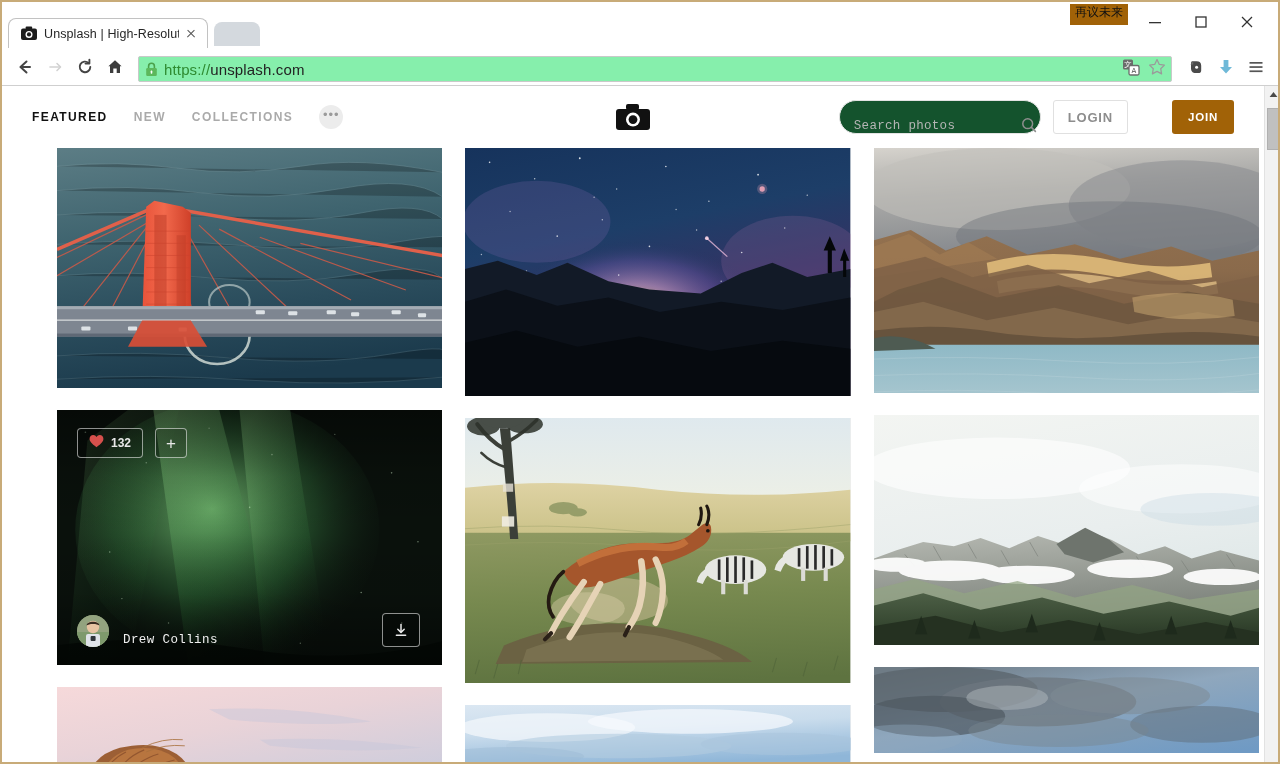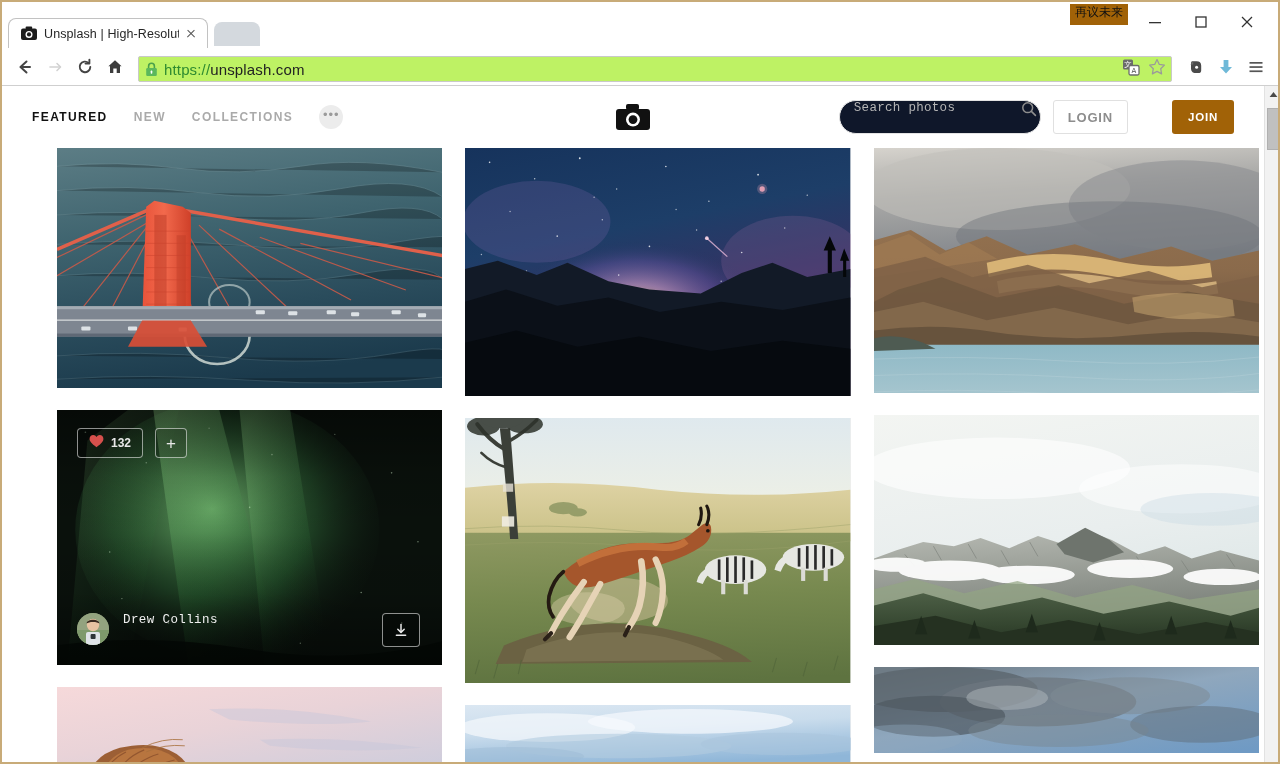--- a/index.html
+++ b/index.html
@@ -127,21 +127,21 @@
     cursor: pointer;
     flex: 0 0 30px;
   }
   .navbtn.disabled { opacity: .38; cursor: default; }
   .navbtn svg { display: block; }
 
   .omnibox {
     flex: 1;
     height: 26px;
     margin: 5px 6px 0 8px;
-    background: #bef264;
+    background: #86efac;
     border: 1px solid #c9c9c9;
     border-radius: 2px;
     display: flex;
     align-items: center;
     padding: 0 6px;
     position: relative;
   }
   .lock {
     width: 13px; height: 15px;
     margin-right: 6px;
@@ -240,23 +240,23 @@
     display: flex;
     align-items: center;
     gap: 12px;
   }
   .usearch {
     width: 202px;
     height: 34px;
     border: 1px solid #e3e3e3;
     border-radius: 17px;
     display: flex;
-    align-items: flex-start;
+    align-items: flex-end;
     padding: 0 14px;
-    background: #0f172a;
+    background: #14532d;
   }
   .usearch input {
     border: none;
     outline: none;
     flex: 1;
     font-size: 12.5px;
     color: #9b9b9b;
     font-family: "Liberation Mono", monospace;
     letter-spacing: 0.3px;
     background: transparent;
@@ -348,21 +348,21 @@
     color: #e8e8e8;
     font-size: 17px;
     line-height: 1;
     padding: 0;
     font-weight: 300;
   }
   .ov-bottom {
     position: absolute;
     bottom: 18px; left: 20px; right: 22px;
     display: flex;
-    align-items: flex-start;
+    align-items: flex-end;
   }
   .ov-avatar {
     width: 32px; height: 32px;
     border-radius: 50%;
     overflow: hidden;
     flex: 0 0 32px;
     position: relative;
     background: #6a7b5c;
     cursor: pointer;
   }

